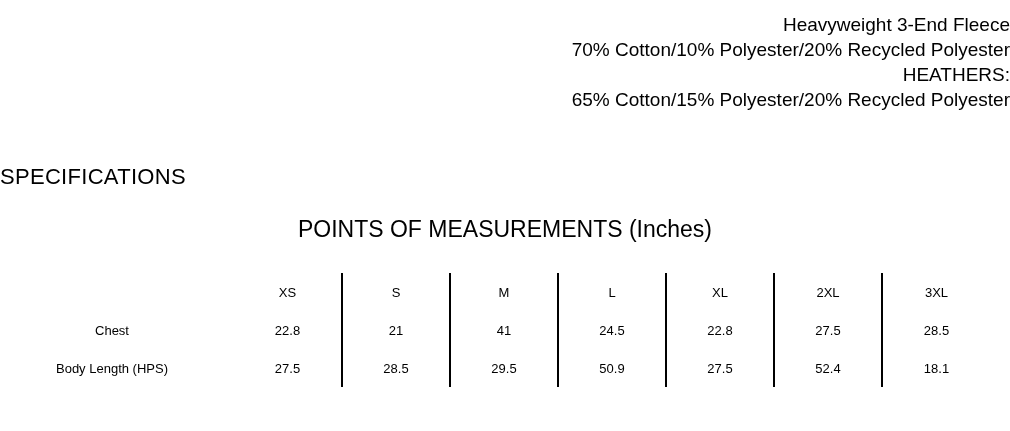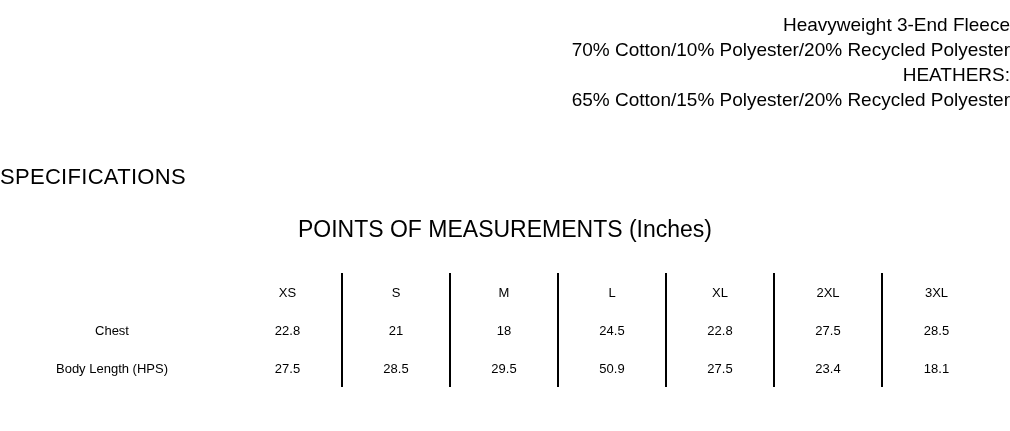--- a/index.html
+++ b/index.html
@@ -113,33 +113,33 @@
         <td class="sizehdr vline">M</td>
         <td class="sizehdr vline">L</td>
         <td class="sizehdr vline">XL</td>
         <td class="sizehdr vline">2XL</td>
         <td class="sizehdr vline">3XL</td>
       </tr>
       <tr class="datarow">
         <td class="rowlabel">Chest</td>
         <td class="sizecell">22.8</td>
         <td class="sizecell vline">21</td>
-        <td class="sizecell vline">18</td>
+        <td class="sizecell vline">41</td>
         <td class="sizecell vline">24.5</td>
         <td class="sizecell vline">22.8</td>
         <td class="sizecell vline">27.5</td>
         <td class="sizecell vline">28.5</td>
       </tr>
       <tr class="datarow">
         <td class="rowlabel">Body Length (HPS)</td>
         <td class="sizecell">27.5</td>
         <td class="sizecell vline">28.5</td>
         <td class="sizecell vline">29.5</td>
         <td class="sizecell vline">50.9</td>
         <td class="sizecell vline">27.5</td>
-        <td class="sizecell vline">23.4</td>
+        <td class="sizecell vline">52.4</td>
         <td class="sizecell vline">18.1</td>
       </tr>
     </tbody>
       </table>
   </div>
 
 </div>
 
 </body></html>

